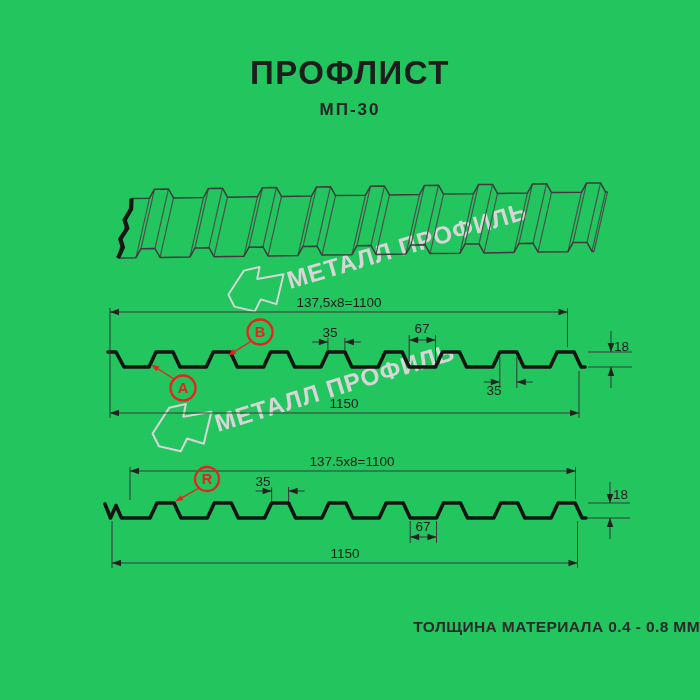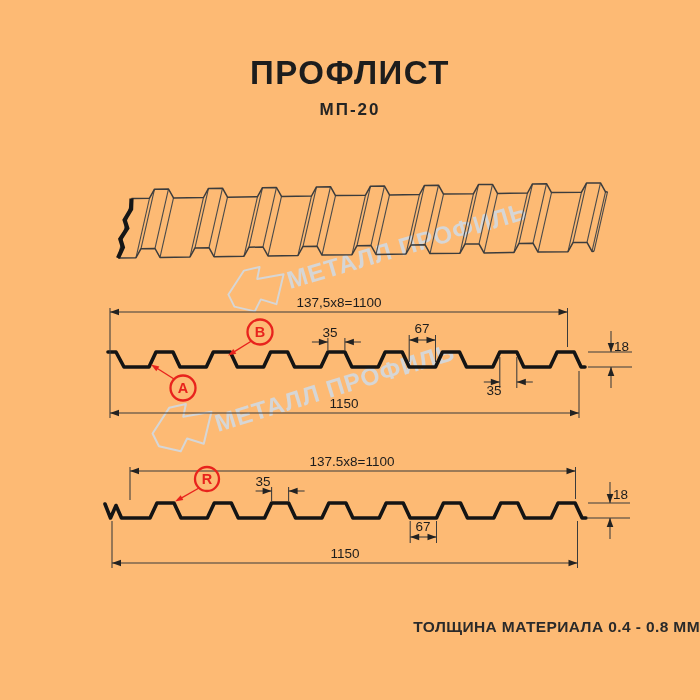--- a/index.html
+++ b/index.html
@@ -1,16 +1,16 @@
 <!DOCTYPE html>
 <html><head>
 <meta charset="utf-8">
 <style>
   html,body{margin:0;padding:0;background:#ffffff;}
-  .page{position:relative;width:700px;height:700px;background:#fdba74;overflow:hidden;
+  .page{position:relative;width:700px;height:700px;background:#22c55e;overflow:hidden;
         font-family:"Liberation Sans",sans-serif;}
   .title{position:absolute;top:54px;left:0;width:700px;text-align:center;
          font-size:33px;font-weight:800;letter-spacing:1.5px;color:#1d1d1d;}
   .subtitle{position:absolute;top:100px;left:0;width:700px;text-align:center;
          font-size:17px;font-weight:700;letter-spacing:2px;color:#242424;}
   .footnote{position:absolute;top:618px;left:0;width:700px;text-align:right;
          font-size:15.5px;font-weight:700;letter-spacing:0.4px;color:#2a2a2a;}
   svg{position:absolute;top:0;left:0;}
   .prof{stroke:#141414;stroke-width:3.6;fill:none;stroke-linejoin:round;stroke-linecap:round;}
   .thin{stroke:#3b3b3b;stroke-width:1.05;}
@@ -27,21 +27,21 @@
   .wmtext{fill:var(--wm,#d6d6d6);font-weight:700;font-size:24.5px;letter-spacing:1px;
           font-family:"Liberation Sans",sans-serif;}
   .wmlogo{fill:none;stroke:var(--wm,#d6d6d6);stroke-width:3.2;stroke-linejoin:round;}
 </style>
 </head>
 <body style="--red: #e8231d; --wm: #d6d6d6;">
 
 <div class="page">
 
   <div class="title">ПРОФЛИСТ</div>
-  <div class="subtitle">МП-20</div>
+  <div class="subtitle">МП-30</div>
 
   <svg id="drawing" width="700" height="700" viewBox="0 0 700 700">
 
     <g>
       <path class="wmlogo" transform="translate(226,267) scale(0.60)" d="M 4,46 L 30,6 L 56,0 L 52,20 L 96,12 L 84,62 L 58,54 L 48,74 L 14,66 Z"></path>
       <text class="wmtext" x="290" y="289" transform="rotate(-16.5 290 289)">МЕТАЛЛ ПРОФИЛЬ</text>
     </g>
     <g>
       <path class="wmlogo" transform="translate(150,404) scale(0.64)" d="M 4,46 L 30,6 L 56,0 L 52,20 L 96,12 L 84,62 L 58,54 L 48,74 L 14,66 Z"></path>
       <text class="wmtext" x="218" y="432" transform="rotate(-17 218 432)">МЕТАЛЛ ПРОФИЛЬ</text>

